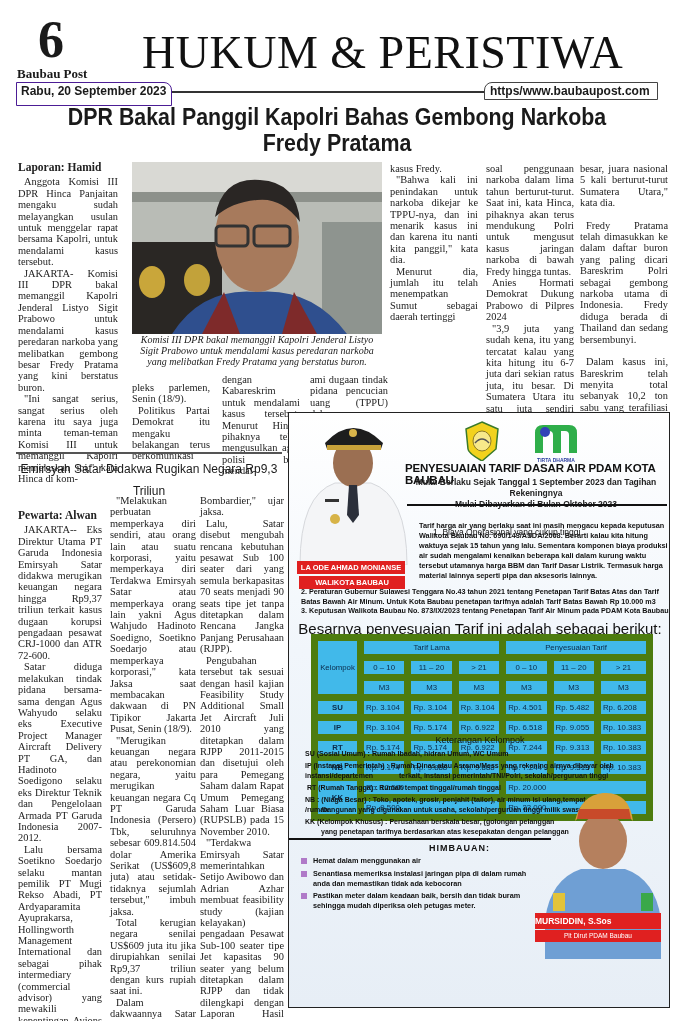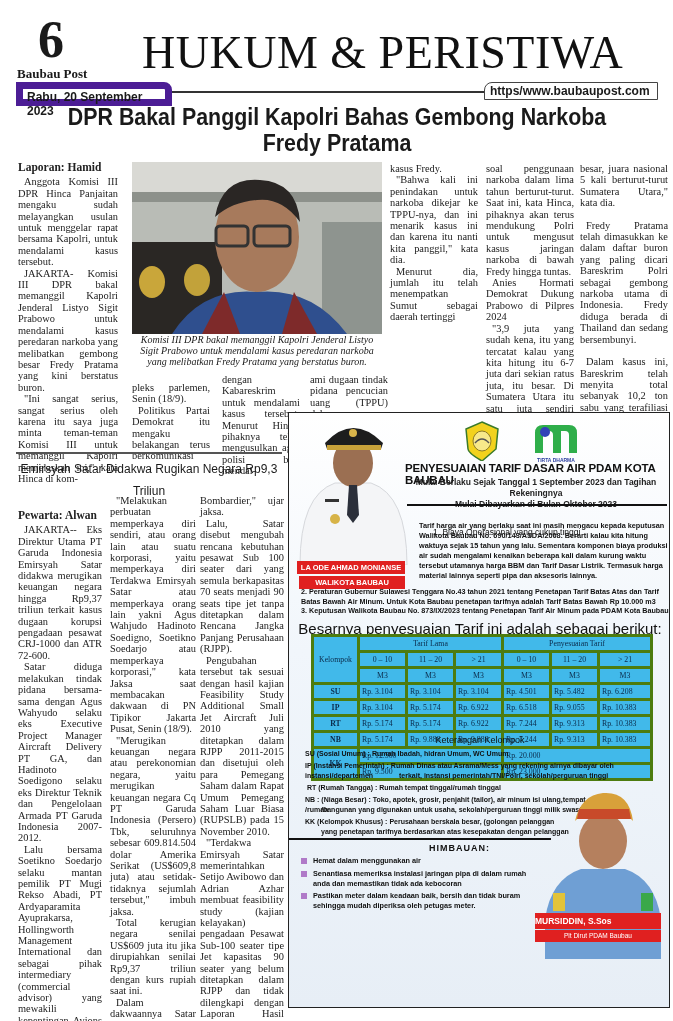--- a/index.html
+++ b/index.html
@@ -5,21 +5,21 @@
   * { box-sizing: border-box; margin: 0; padding: 0; }
   html, body { width: 673px; height: 1021px; background: #fff; overflow: hidden; }
   body { position: relative; font-family: "Liberation Serif", "DejaVu Serif", serif; color: #1a1a1a; }
 
   .abs { position: absolute; }
 
   
   #page-num { left: 38px; top: 16px; font-size: 52px; font-weight: bold; line-height: 48px; }
   #paper-name { left: 17px; top: 66px; font-size: 13px; font-weight: bold; }
   #section-title { left: 142px; top: 28px; font-size: 46px; line-height: 50px; letter-spacing: 0.5px; color: #111; }
-  #date-box { left: 16px; top: 82px; width: 156px; height: 24px; border: 7px solid #4c1d95; border-radius: 0 8px 0 0; font-size: 12px; font-weight: bold; padding: 1px 4px; font-family: "Liberation Sans Narrow","Liberation Sans", sans-serif; }
+  #date-box { left: 16px; top: 82px; width: 156px; height: 24px; border: 1px solid #4c1d95; border-radius: 0 8px 0 0; font-size: 12px; font-weight: bold; padding: 1px 4px; font-family: "Liberation Sans Narrow","Liberation Sans", sans-serif; }
   #url-box { left: 484px; top: 82px; width: 174px; height: 18px; border: 1px solid #444; border-radius: 8px 0 0 0; font-size: 12px; font-weight: bold; padding: 1px 5px; font-family: "Liberation Sans Narrow","Liberation Sans", sans-serif; }
   #rule-line { left: 172px; top: 91px; width: 312px; height: 2px; background: #333; }
 
   #headline1 { left: 16px; top: 104px; width: 642px; text-align: center; font-size: 23px; font-weight: bold; line-height: 26px; font-family: "Liberation Sans", sans-serif; transform: scaleX(0.93); transform-origin: center; }
 
   .col { font-size: 10.4px; line-height: 11.4px; text-align: justify; color: #222; }
   .col p { text-indent: 6px; }
   .byline { font-weight: bold; font-size: 11.5px; margin-bottom: 3px; }
 
   #a1c1 { left: 18px; top: 162px; width: 100px; }
@@ -50,21 +50,21 @@
   #ad-logo-pdam { left: 244px; top: 10px; width: 46px; height: 38px; }
   #ad-title { left: 116px; top: 49px; width: 262px; font-size: 11.5px; font-weight: bold; color: #111; letter-spacing: -0.2px; }
   #ad-subtitle { left: 118px; top: 64px; width: 258px; font-size: 8.5px; font-weight: bold; text-align: center; line-height: 11px; color: #222; }
   #ad-rule { left: 118px; top: 91px; width: 260px; height: 2px; background: #111; }
   #ad-point1-title { left: 124px; top: 114px; font-size: 8.5px; color: #111; margin-left: 20px; }
   #ad-point1-body { left: 130px; top: 108px; width: 250px; font-size: 7.3px; line-height: 10px; color: #111; font-weight: bold; }
   #ad-point2 { left: 12px; top: 174px; width: 370px; font-size: 7.2px; line-height: 10px; color: #111; font-weight: bold; }
   #ad-point3 { left: 12px; top: 193px; width: 370px; font-size: 7.2px; line-height: 10px; color: #111; font-weight: bold; }
   #ad-table-title { left: 0; top: 207px; width: 382px; font-size: 15px; text-align: center; color: #111; }
   #ad-table { left: 22px; top: 221px; width: 342px; border-collapse: collapse; font-size: 7.8px; background: #41b9ea; color: #0b2a4a; }
-  #ad-table td, #ad-table th { border: 3px solid #4d7c0f; padding: 2px 2px; height: 13px; text-align: left; font-weight: normal; font-family: Liberation Serif, serif; }
+  #ad-table td, #ad-table th { border: 7px solid #4d7c0f; padding: 2px 2px; height: 13px; text-align: left; font-weight: normal; }
   #ad-table th { text-align: center; }
   #ad-table td.kel { text-align: center; font-weight: bold; width: 46px; }
   #ad-keterangan-title { left: 0; top: 322px; width: 382px; text-align: center; font-size: 9px; font-weight: normal; color: #111; }
   .ad-ket { font-size: 7px; line-height: 10px; color: #111; font-weight: bold; }
   #ad-ket-su { left: 16px; top: 336px; }
   #ad-ket-ip { left: 16px; top: 348px; width: 360px; }
   #ad-ket-ip2 { left: 110px; top: 358px; }
   #ad-ket-rt { left: 18px; top: 370px; }
   #ad-ket-nb { left: 16px; top: 382px; width: 290px; }
   #ad-ket-nb2 { left: 32px; top: 392px; }

